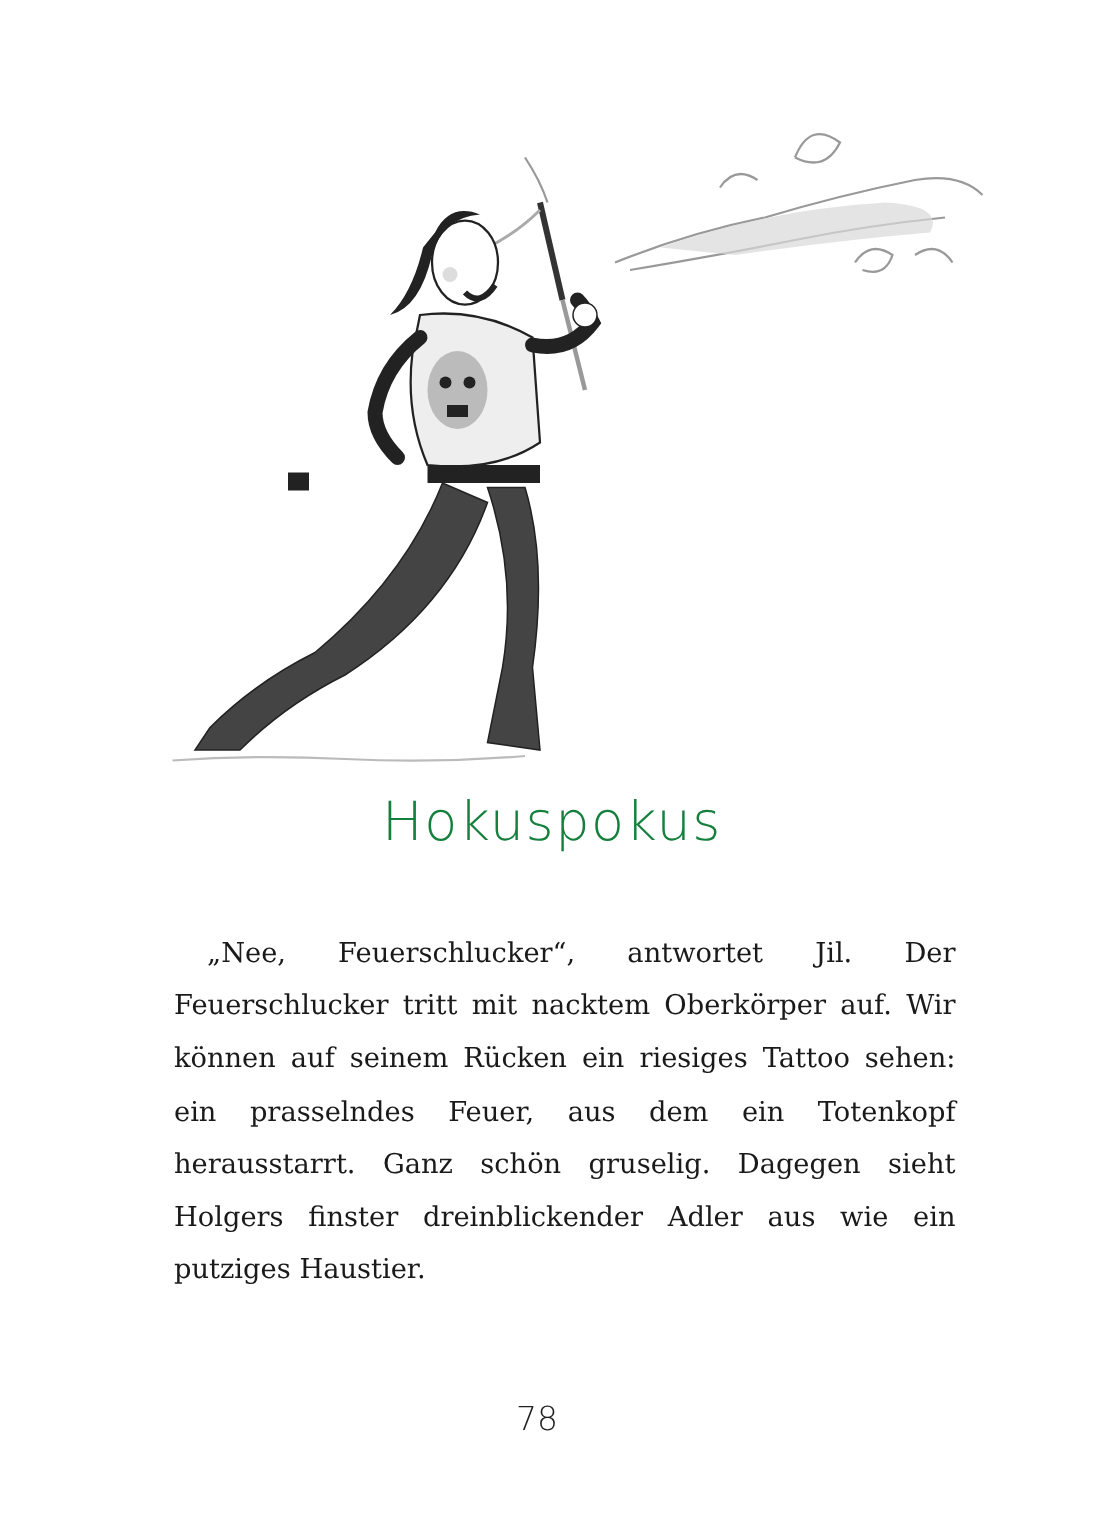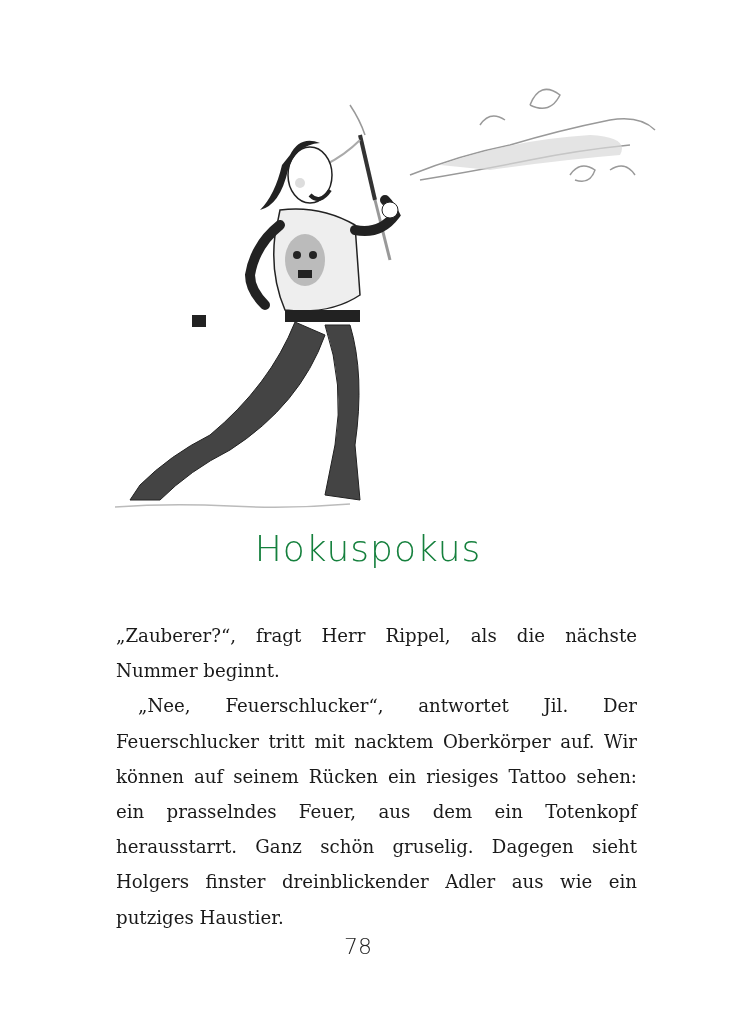--- a/index.html
+++ b/index.html
@@ -55,17 +55,16 @@
     <rect x="175" y="235" width="75" height="12" fill="#222"></rect>
 
     <path d="M185 247 Q160 310 100 360 Q60 380 30 410 L20 425 L50 425 Q80 395 120 375 Q190 330 215 260 Z" fill="#444" stroke="#222"></path>
     <path d="M215 250 Q235 310 225 370 L215 420 L250 425 L245 370 Q255 300 240 250 Z" fill="#444" stroke="#222"></path>
   </svg>
 </div>
 
 <div class="title">Hokuspokus</div>
 
 <div class="body-text">
-  <p>„Zauberer?“, fragt Herr Rippel, als die nächste Nummer beginnt.</p>
   <p class="indent">„Nee, Feuerschlucker“, antwortet Jil. Der Feuerschlucker tritt mit nacktem Oberkörper auf. Wir können auf seinem Rücken ein riesiges Tattoo sehen: ein prasselndes Feuer, aus dem ein Totenkopf herausstarrt. Ganz schön gruselig. Dagegen sieht Holgers finster dreinblickender Adler aus wie ein putziges Haustier.</p>
 </div>
 
 <div class="page-number">78</div>
 
 </body></html>

